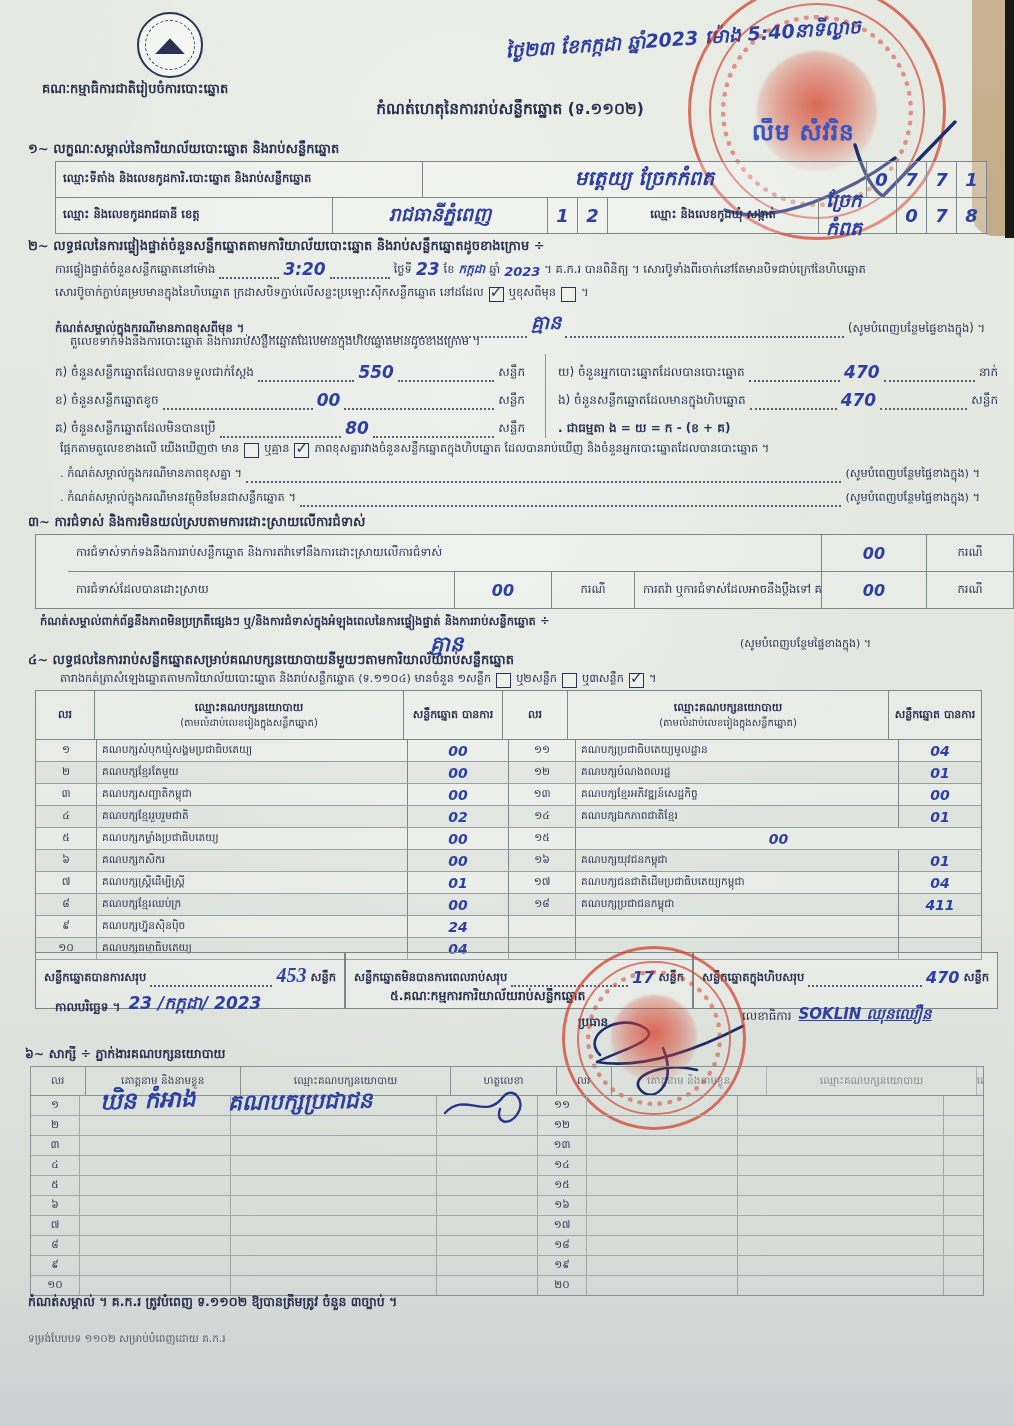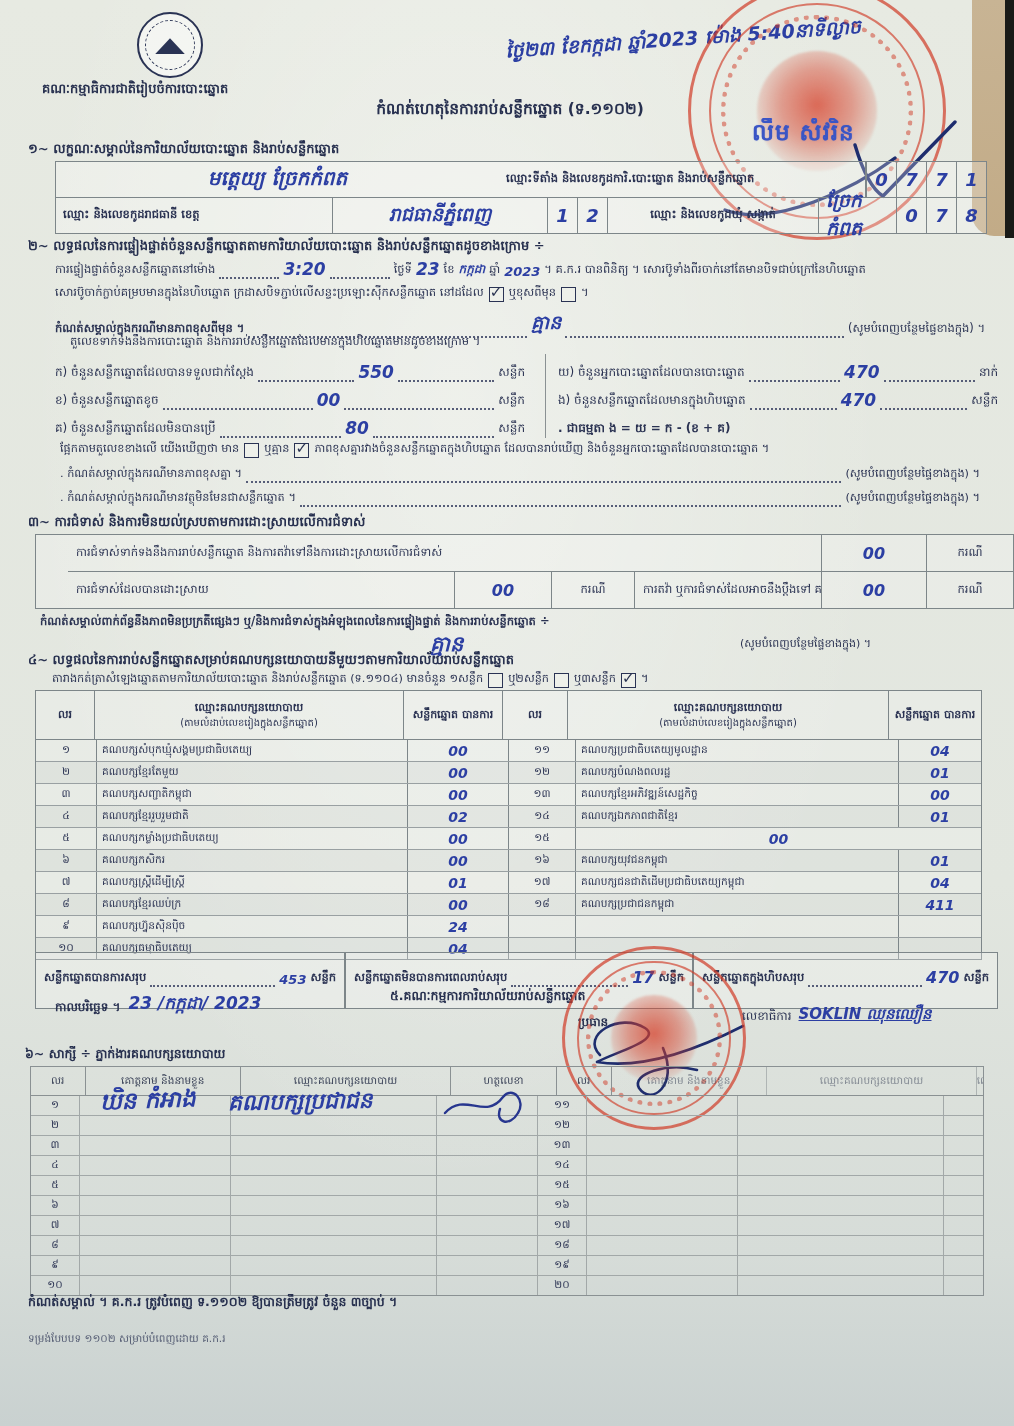--- a/index.html
+++ b/index.html
@@ -93,22 +93,22 @@
       <div class="ringtxt"></div>
     </div>
   <svg class="sig" style="left:705px;top:110px;" width="290" height="130" viewBox="0 0 290 130">
     <path d="M20 100 C 70 118, 150 78, 190 48 M 150 35 C 158 62, 168 80, 178 86 L 250 12" fill="none" stroke="#1e2d6e" stroke-width="3.4" stroke-linecap="round"></path>
   </svg>
   <div class="abs namestamp nw" style="left:752px;top:118px;">លឹម សំវរិន</div>
 
   <div class="abs b prt nw" style="left:28px;top:140px;font-size:13px;">១~ លក្ខណៈសម្គាល់នៃការិយាល័យបោះឆ្នោត និងរាប់សន្លឹកឆ្នោត</div>
   <div class="abs t1" style="left:55px;top:161px;width:930px;">
     <div class="t1row">
+      <div class="t1c b" style="width:352px;">ឈ្មោះទីតាំង និងលេខកូដការិ.បោះឆ្នោត និងរាប់សន្លឹកឆ្នោត</div>
       <div class="t1c hw" style="flex:1;justify-content:center;font-size:20px;border-right:none;">មត្តេយ្យ ច្រែកកំពត</div>
-      <div class="t1c b" style="width:352px;">ឈ្មោះទីតាំង និងលេខកូដការិ.បោះឆ្នោត និងរាប់សន្លឹកឆ្នោត</div>
       <div style="display:flex;height:100%;border-left:1.2px solid #7d8689;">
         <div class="codebox hw">0</div>
         <div class="codebox hw">7</div>
         <div class="codebox hw">7</div>
         <div class="codebox hw">1</div>
       </div>
     </div>
     <div class="t1row">
       <div class="t1c b" style="width:262px;">ឈ្មោះ និងលេខកូដរាជធានី ខេត្ត</div>
       <div class="t1c hw" style="width:200px;justify-content:center;font-size:19px;">រាជធានីភ្នំពេញ</div>
@@ -225,21 +225,21 @@
       <div class="t3c nw" style="flex:1;">ការតវ៉ា ឬការជំទាស់ដែលអាចនឹងប្ដឹងទៅ គយ.សប</div>
       <div class="t3c hw" style="width:88px;justify-content:center;font-size:16px;">00</div>
       <div class="t3c" style="width:70px;border-right:none;justify-content:center;">ករណី</div>
     </div>
   </div>
   <div class="abs nw b" style="left:40px;top:614px;width:945px;font-size:11.5px;">កំណត់សម្គាល់ពាក់ព័ន្ធនឹងភាពមិនប្រក្រតីផ្សេងៗ ឬ/និងការជំទាស់ក្នុងអំឡុងពេលនៃការផ្ទៀងផ្ទាត់ និងការរាប់សន្លឹកឆ្នោត ÷</div>
   <div class="abs hw" style="left:430px;top:630px;font-size:21px;">គ្មាន</div>
   <div class="abs nw" style="left:740px;top:636px;font-size:11px;">(សូមបំពេញបន្ថែមផ្ទៃខាងក្នុង) ។</div>
 
   <div class="abs b prt nw" style="left:28px;top:651px;width:960px;font-size:13px;">៤~ លទ្ធផលនៃការរាប់សន្លឹកឆ្នោតសម្រាប់គណបក្សនយោបាយនីមួយៗតាមការិយាល័យរាប់សន្លឹកឆ្នោត</div>
-  <div class="abs line nw" style="left:52px;top:671px;width:925px;font-size:11.3px;">
+  <div class="abs line nw" style="left:60px;top:671px;width:925px;font-size:11.3px;">
     <span>តារាងកត់ត្រាសំឡេងឆ្នោតតាមការិយាល័យបោះឆ្នោត និងរាប់សន្លឹកឆ្នោត (ទ.១១០៤) មានចំនួន ១សន្លឹក</span>
     <span class="cbx"></span>
     <span>ឬ២សន្លឹក</span>
     <span class="cbx"></span>
     <span>ឬ៣សន្លឹក</span>
     <span class="cbx ck"></span>
     <span>។</span>
   </div>
 
   <div class="abs pt" style="left:35px;top:690px;width:945px;">
@@ -336,21 +336,21 @@
           <div class="pc num" style="width:56px;"></div>
           <div class="pc" style="width:312px;"></div>
           <div class="pc vote hw" style="flex:1;"></div>
         </div>
       </div>
   </div>
 
   <div class="abs totbox" style="left:35px;top:952px;width:292px;height:30px;">
     <span class="nw">សន្លឹកឆ្នោតបានការសរុប</span>
       <span class="dots"></span>
-    <span class="hw" style="font-size:13px;">453</span>
+    <span class="hw" style="font-size:20px;font-family:Liberation Serif, serif;">453</span>
     <span style="margin-left:4px;">សន្លឹក</span>
   </div>
   <div class="abs totbox" style="left:345px;top:952px;width:330px;height:30px;">
     <span class="nw">សន្លឹកឆ្នោតមិនបានការពេលរាប់សរុប</span>
       <span class="dots"></span>
     <span class="hw" style="font-size:16px;">17</span>
     <span style="margin-left:4px;">សន្លឹក</span>
   </div>
   <div class="abs totbox" style="left:693px;top:952px;width:287px;height:30px;">
     <span class="nw">សន្លឹកឆ្នោតក្នុងហិបសរុប</span>

